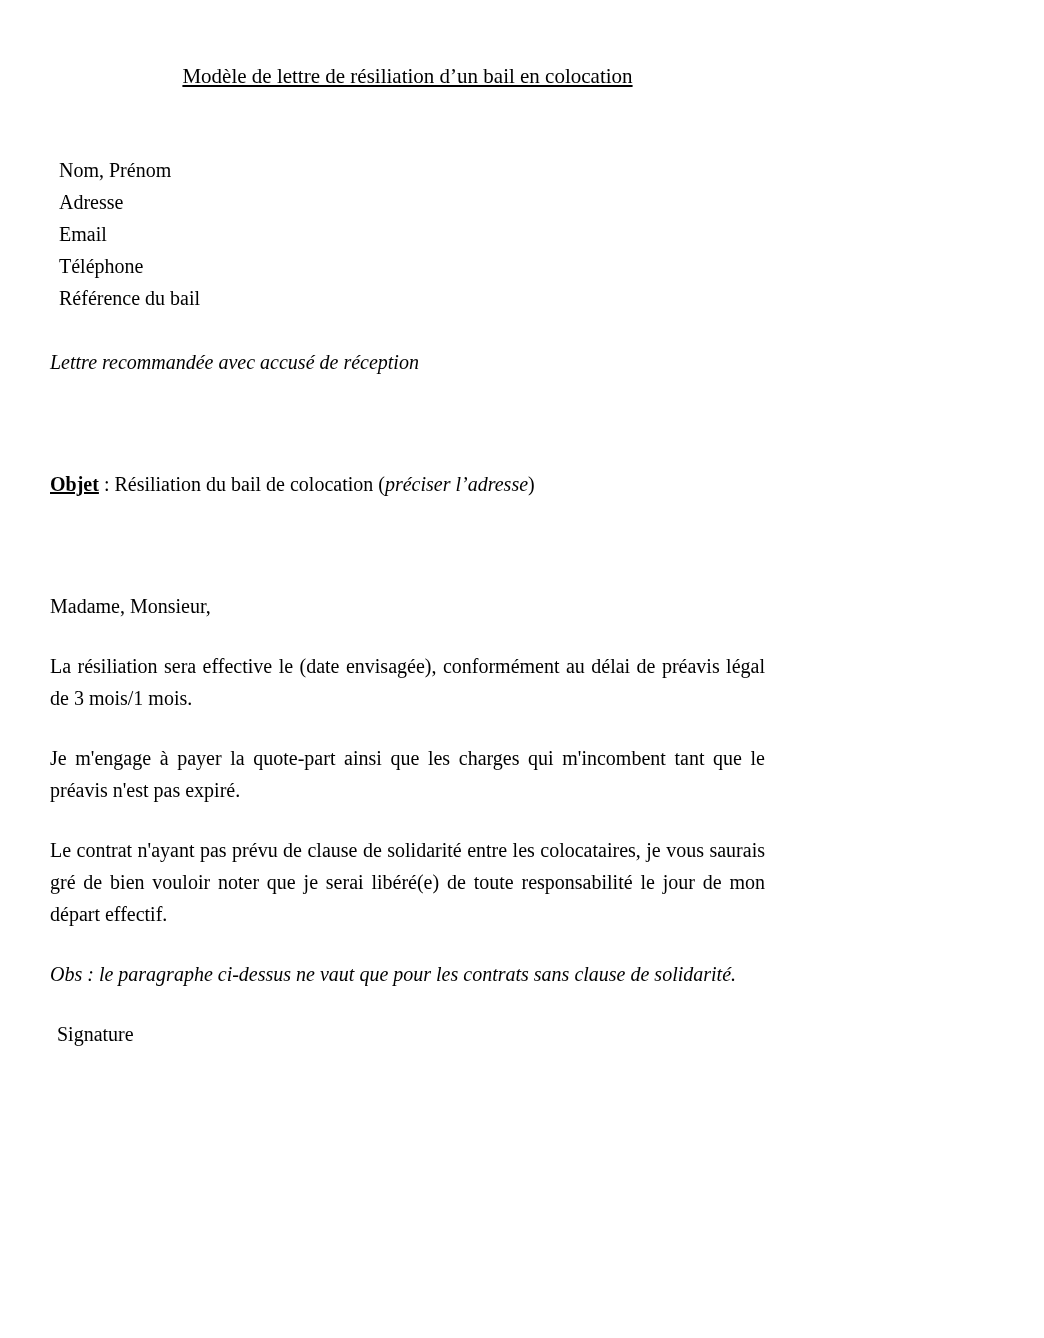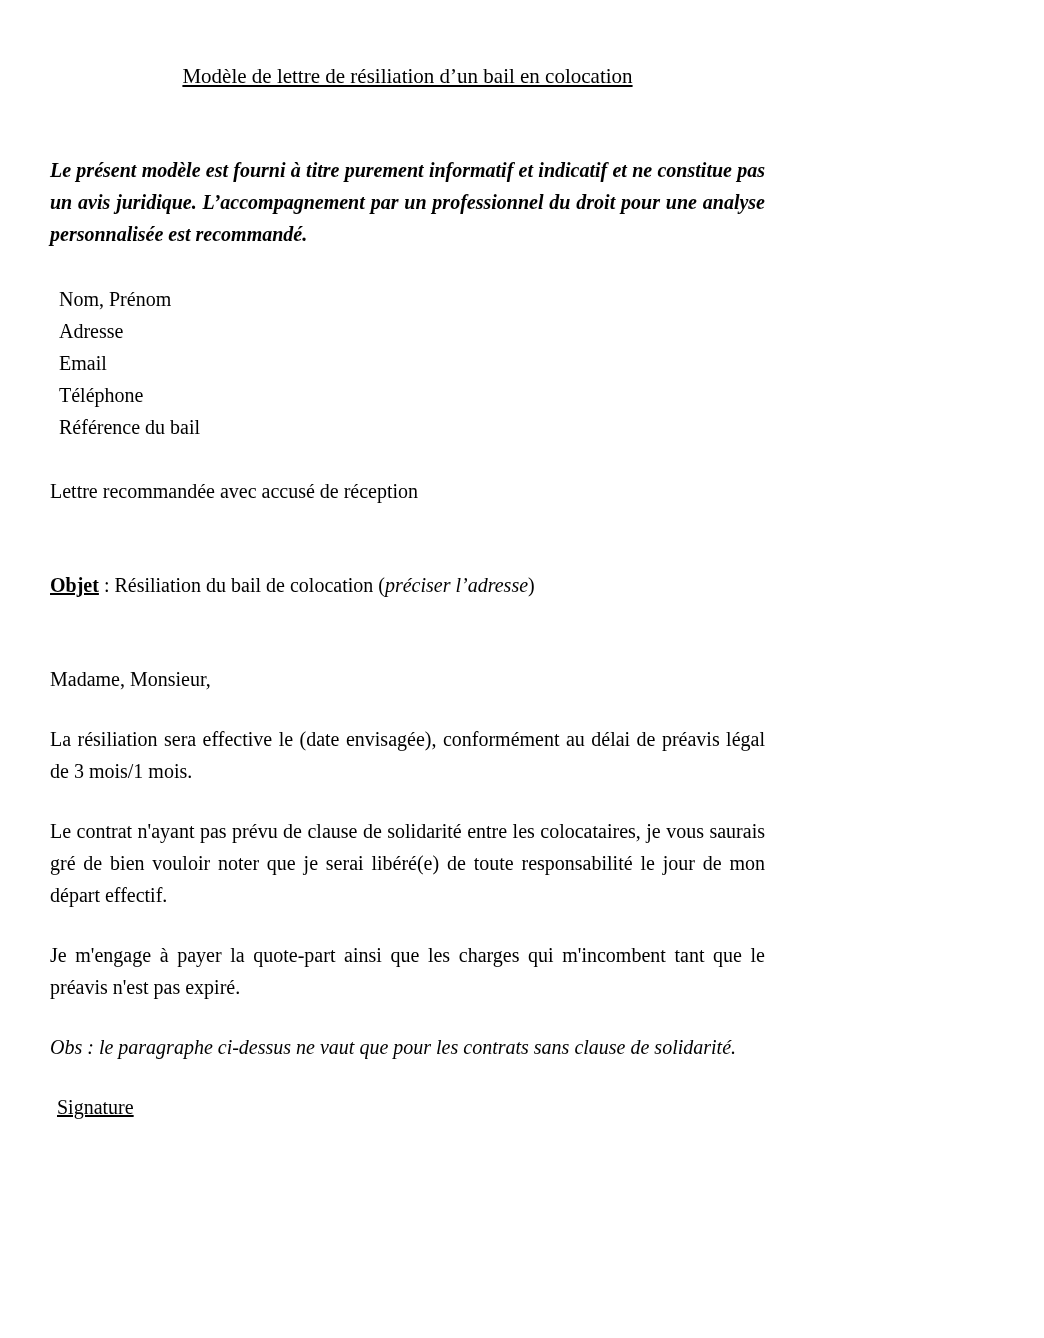--- a/index.html
+++ b/index.html
@@ -35,60 +35,60 @@
     text-align: justify;
   }
   .sender-block {
     margin: 9px;
   }
   .sender-line {
     line-height: 32px;
   }
   .mail-type {
     margin: 32px 0 0 0;
+    font-style: italic;
   }
   p { margin: 28px 0 0 0; }
-  .gap-xl { margin-top: 62px; }
+  .gap-xl { margin-top: 90px; }
   .subject-label {
     font-weight: bold;
     text-decoration: underline;
   }
   .italic { font-style: italic; }
   .body-paragraph { text-align: justify; }
   .note { font-style: italic; }
-  .signature { padding-left: 7px; text-decoration: underline; }
+  .signature { padding-left: 7px; }
 </style>
 </head>
 <body>
 
 <div class="page">
 
   <h1 class="title">Modèle de lettre de résiliation d’un bail en colocation</h1>
 
-  <p class="disclaimer">Le présent modèle est fourni à titre purement informatif et indicatif et ne constitue pas un avis juridique. L’accompagnement par un professionnel du droit pour une analyse personnalisée est recommandé.</p>
 
   <div class="sender-block">
     <div class="sender-line">Nom, Prénom</div>
     <div class="sender-line">Adresse</div>
     <div class="sender-line">Email</div>
     <div class="sender-line">Téléphone</div>
     <div class="sender-line">Référence du bail</div>
   </div>
 
   <p class="mail-type">Lettre recommandée avec accusé de réception</p>
 
   <p class="subject-line gap-xl"><span class="subject-label">Objet</span><span> : Résiliation du bail de colocation (</span><span class="italic">préciser l’adresse</span><span>)</span></p>
 
   <p class="salutation gap-xl">Madame, Monsieur,</p>
 
 
   <p class="body-paragraph">La résiliation sera effective le (date envisagée), conformément au délai de préavis légal de 3 mois/1 mois.</p>
 
+  <p class="body-paragraph">Je m'engage à payer la quote-part ainsi que les charges qui m'incombent tant que le préavis n'est pas expiré.</p>
+
   <p class="body-paragraph">Le contrat n'ayant pas prévu de clause de solidarité entre les colocataires, je vous saurais gré de bien vouloir noter que je serai libéré(e) de toute responsabilité le jour de mon départ effectif.</p>
-
-  <p class="body-paragraph">Je m'engage à payer la quote-part ainsi que les charges qui m'incombent tant que le préavis n'est pas expiré.</p>
 
   <p class="note">Obs : le paragraphe ci-dessus ne vaut que pour les contrats sans clause de solidarité.</p>
 
 
   <p class="signature">Signature</p>
 
 </div>
 
 </body></html>

